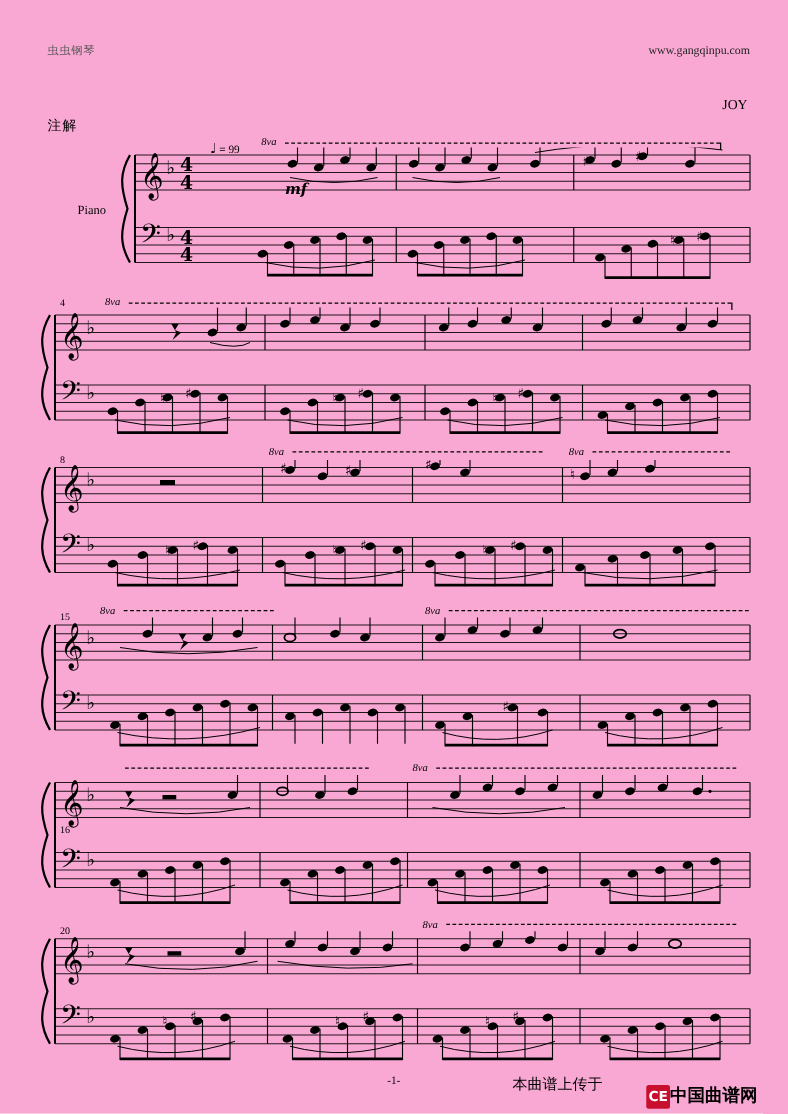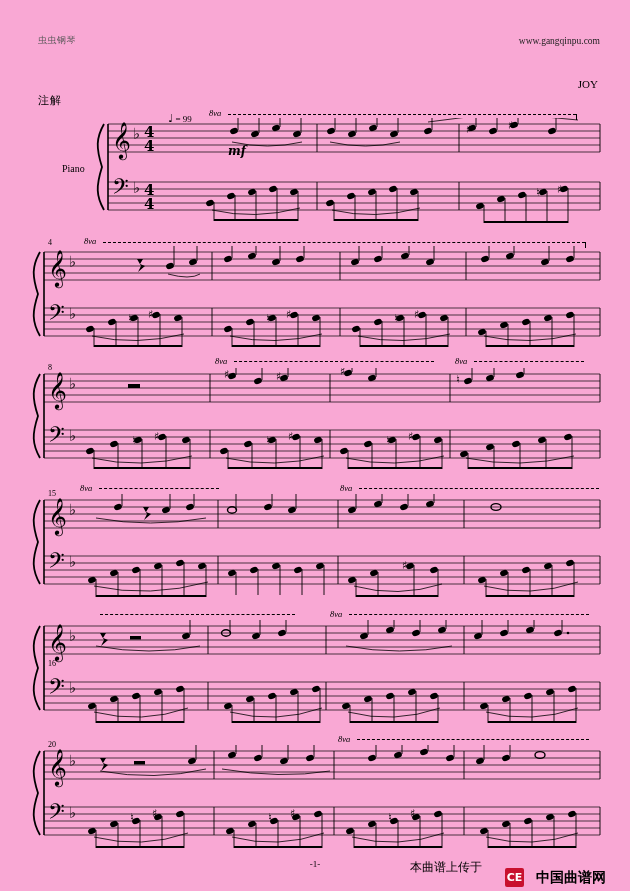--- a/index.html
+++ b/index.html
@@ -101,22 +101,22 @@
     bottom: 15px;
     font-size: 12px;
     color: #000;
     font-family: "DejaVu Sans", sans-serif;
   }
   .foot-logo {
     position: absolute;
     right: 24px;
     bottom: 4px;
     display: flex;
-    align-items: flex-end;
-    gap: 12px;
+    align-items: flex-start;
+    gap: 0;
   }
   .foot-logo .mark {
     width: 19px; height: 19px;
     background: #c8102e;
     color: #fff;
     font-size: 11px;
     font-weight: bold;
     display: flex; align-items: center; justify-content: center;
     font-family: "DejaVu Sans", sans-serif;
     border-radius: 2px;

